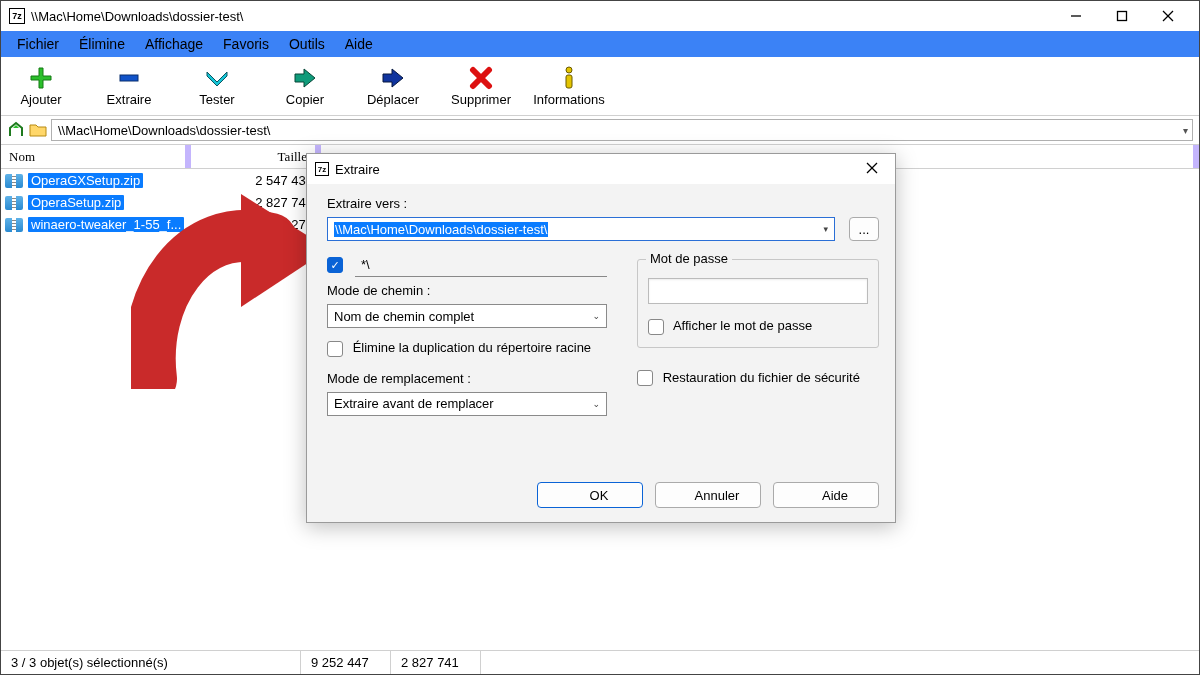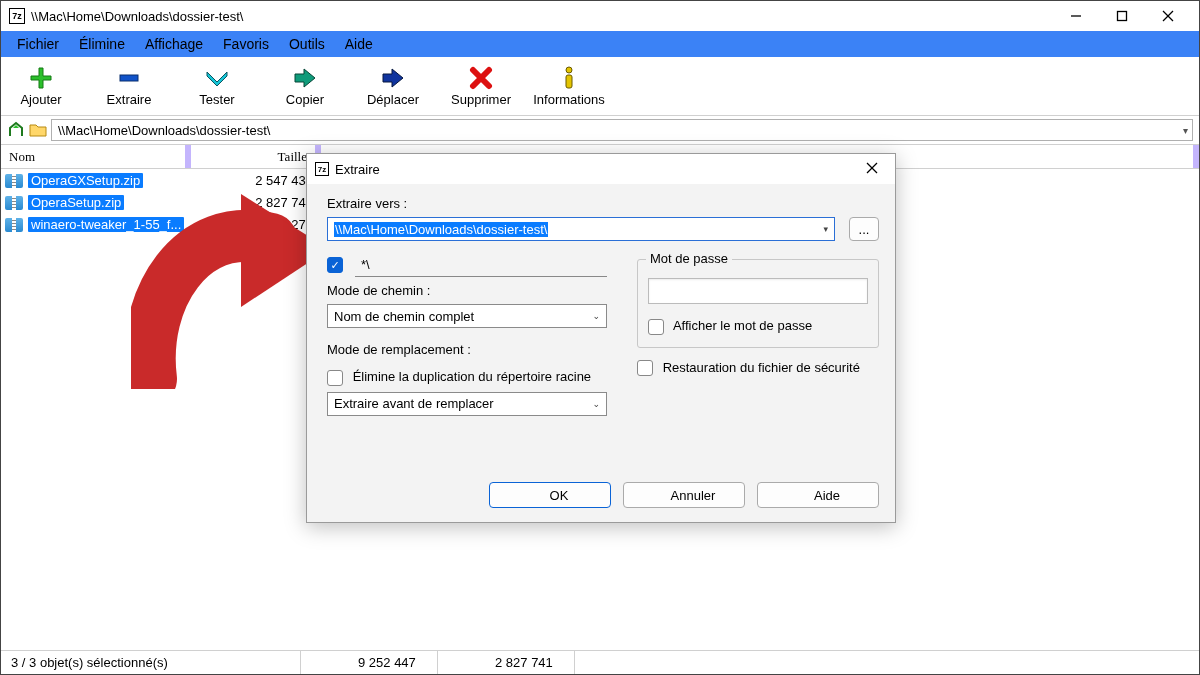--- a/index.html
+++ b/index.html
@@ -39,21 +39,21 @@
   
   .list-body { flex:1; background:#fff; font-size:13px; position:relative; }
   .row { height:22px; display:flex; align-items:center; }
   .row .cell-name { width:190px; display:flex; align-items:flex-end; gap:5px; padding-left:4px; }
   .row .cell-size { width:130px; text-align:right; padding-right:8px; }
   .row .sel { background:#0a7cff; color:#fff; padding:0 3px; border-radius:1px; }
   .zip-icon { width:18px; height:14px; background:linear-gradient(#5fb2e8,#2a8ad1); border-radius:2px; position:relative; }
   .zip-icon::after { content:""; position:absolute; left:7px; top:0; width:4px; height:14px; background:repeating-linear-gradient(#fff,#fff 2px,#888 2px,#888 3px); }
 
   
-  .statusbar { height:24px; display:flex; align-items:center; font-size:13px; border-top:1px solid #d0d0d0;gap:47px; }
+  .statusbar { height:24px; display:flex; align-items:center; font-size:13px; border-top:1px solid #d0d0d0; }
   .st { border-right:1px solid #d0d0d0; height:100%; display:flex; align-items:center; padding:0 10px; }
   .st1 { width:300px; }
   .st2 { width:90px; }
   .st3 { width:90px; }
   .st4 { flex:1; }
 
   
   .dialog { position:absolute; left:305px; top:152px; width:590px; height:370px; background:#f3f3f3; border:1px solid #9a9a9a; box-shadow:0 4px 20px rgba(0,0,0,.25); display:flex; flex-direction:column; font-size:13px; }
   .dlg-title { height:30px; display:flex; align-items:center; padding:0 8px; background:#fff; }
   .dlg-title .app-icon { width:14px; height:14px; border:1px solid #000; font-size:8px; font-weight:bold; display:flex; align-items:center; justify-content:center; margin-right:6px; }
@@ -69,21 +69,21 @@
   .field .seltext { background:#0a7cff; color:#fff; padding:0 1px; }
   .field .chev { position:absolute; right:6px; font-size:9px; color:#444; }
   .small-btn { width:30px; height:24px; border:1px solid #aaa; border-radius:4px; background:#fdfdfd; display:flex; align-items:center; justify-content:center; }
   .topfield-row { display:flex; gap:14px; align-items:center; }
   .cb { width:16px; height:16px; border:1px solid #888; border-radius:3px; display:inline-flex; align-items:center; justify-content:center; background:#fff; margin-right:6px; vertical-align:middle;}
   .cb.checked { background:#0a63d6; border-color:#0a63d6; color:#fff; font-size:11px; }
   .grp { border:1px solid #c7c7c7; border-radius:3px; padding:18px 10px 12px 10px; position:relative; margin-top:6px; }
   .grp .legend { position:absolute; top:-9px; left:8px; background:#f3f3f3; padding:0 4px; font-size:13px; }
   .pw-field { border:1px solid #bbb; background:#fff; height:26px; width:100%; box-shadow:0 1px 2px rgba(0,0,0,.08) inset; }
   .dlg-buttons { display:flex; justify-content:flex-end; gap:12px; padding:10px 16px 14px 0; }
-  .btn { width:122px; height:26px; border:1px solid #aaa; border-radius:4px; background:#fdfdfd; display:flex; align-items:center; justify-content:center;padding-left:18px; }
+  .btn { width:106px; height:26px; border:1px solid #aaa; border-radius:4px; background:#fdfdfd; display:flex; align-items:center; justify-content:center;padding-left:18px; }
   .btn.primary { border:1px solid #0a63d6; color:#000; }
 
   
   .red-arrow { position:absolute; left:130px; top:178px; width:200px; height:210px; pointer-events:none; }
 </style>
 </head>
 <body>
 
 <div class="window">
 
@@ -247,41 +247,41 @@
             <span class="cb checked">✓</span>
             <div class="field" style="flex:1;border-top:none;border-left:none;border-right:none;border-bottom:1px solid #888;background:transparent">
               <span>*\</span>
             </div>
           </div>
           <div class="dlg-row" style="">Mode de chemin :</div>
           <div class="field">
             <span>Nom de chemin complet</span>
             <span class="chev">⌄</span>
           </div>
-          <div class="dlg-row" style="margin-top:14px">Mode de remplacement :</div>
           <div class="dlg-row" style="margin-top:12px">
             <span class="cb"></span>
             <span>Élimine la duplication du répertoire racine</span>
           </div>
+          <div class="dlg-row" style="margin-top:14px">Mode de remplacement :</div>
           <div class="field">
             <span>Extraire avant de remplacer</span>
             <span class="chev">⌄</span>
           </div>
         </div>
 
         <div class="dlg-right">
           <div class="grp">
             <div class="legend">Mot de passe</div>
             <div class="pw-field"></div>
             <div style="margin-top:14px">
               <span class="cb"></span>
               <span>Afficher le mot de passe</span>
             </div>
           </div>
-          <div style="margin-top:12px">
+          <div style="margin-top:22px">
             <span class="cb"></span>
             <span>Restauration du fichier de sécurité</span>
           </div>
         </div>
       </div>
     </div>
     <div class="dlg-buttons">
       <div class="btn primary">OK</div>
       <div class="btn">Annuler</div>
       <div class="btn">Aide</div>

